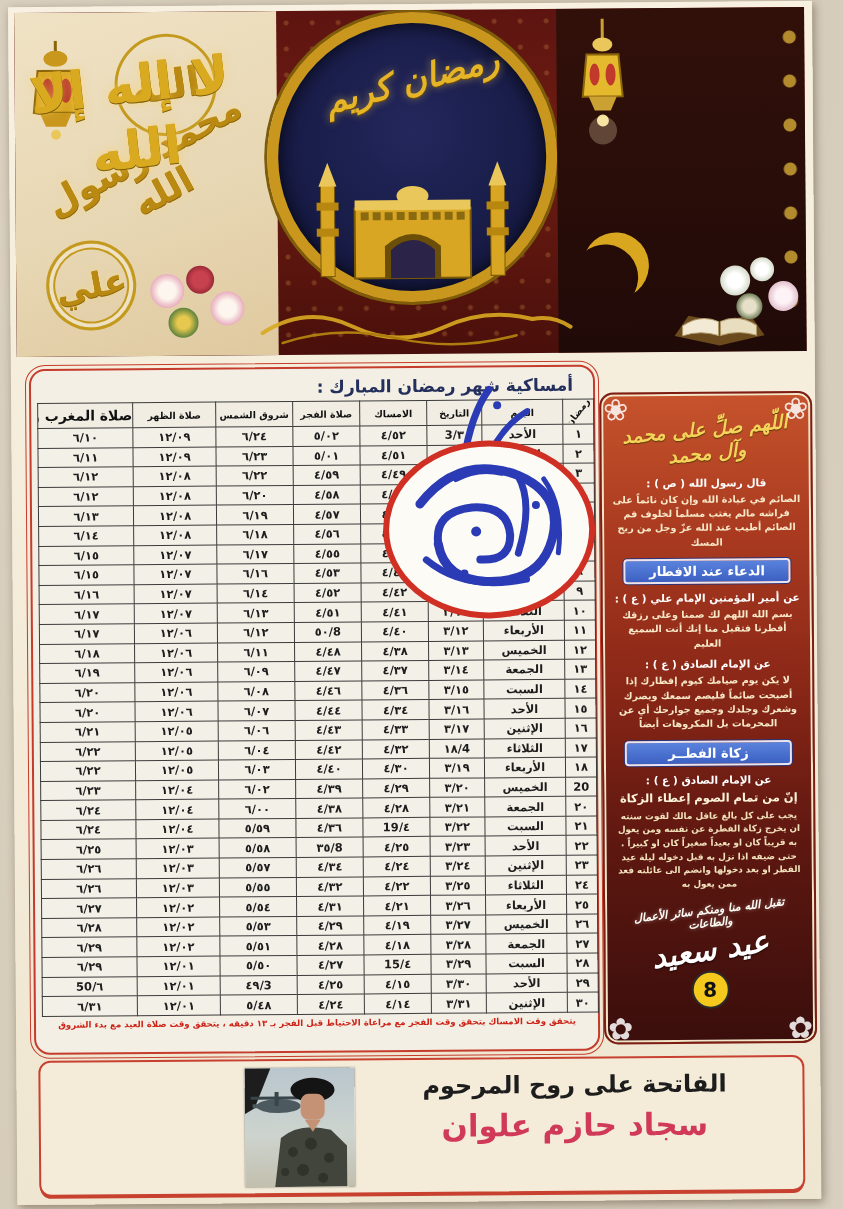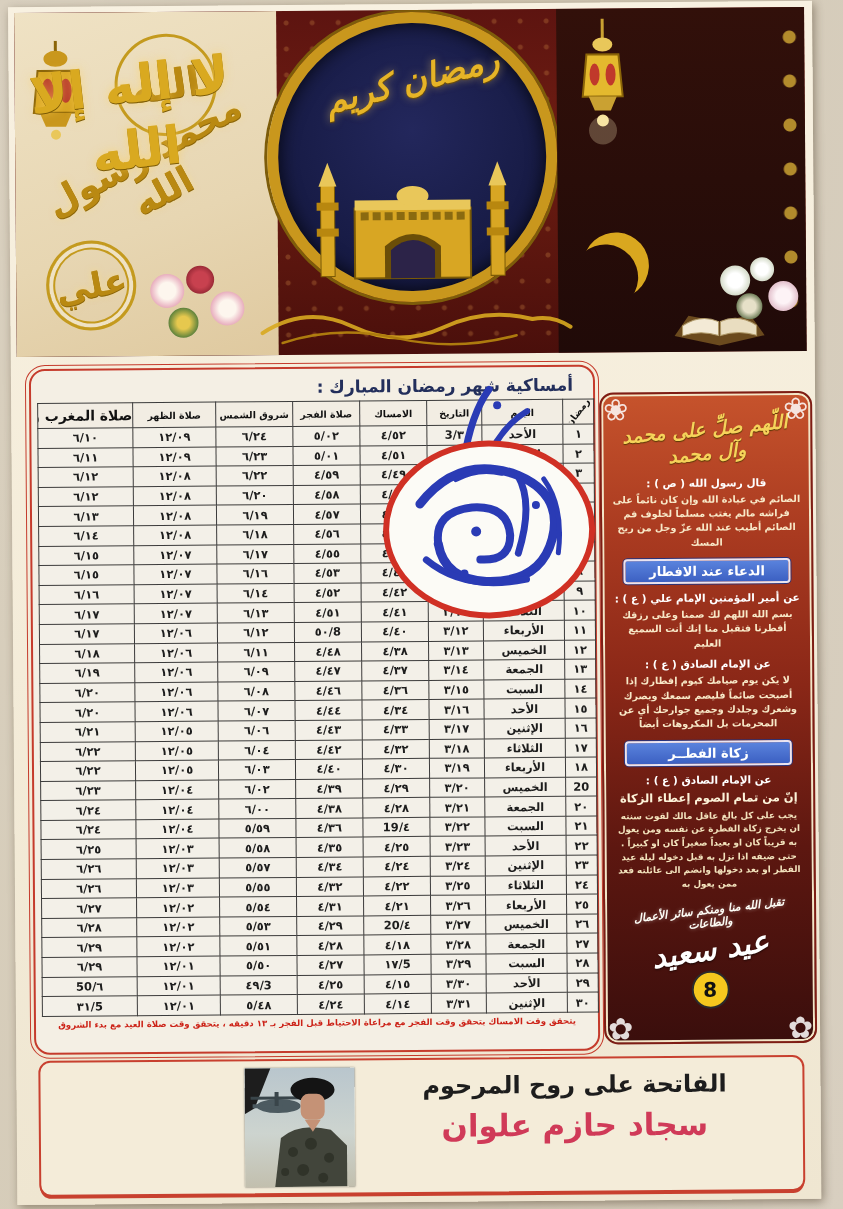--- a/index.html
+++ b/index.html
@@ -383,21 +383,21 @@
             <td>٣/١٧</td>
             <td>٤/٣٣</td>
             <td>٤/٤٣</td>
             <td>٦/٠٦</td>
             <td>١٢/٠٥</td>
             <td>٦/٢١</td>
           </tr>
           <tr>
             <td>١٧</td>
             <td class="day-cell">الثلاثاء</td>
-            <td>٣/١٨</td>
+            <td>4/١٨</td>
             <td>٤/٣٢</td>
             <td>٤/٤٢</td>
             <td>٦/٠٤</td>
             <td>١٢/٠٥</td>
             <td>٦/٢٢</td>
           </tr>
           <tr>
             <td>١٨</td>
             <td class="day-cell">الأربعاء</td>
             <td>٣/١٩</td>
@@ -435,21 +435,21 @@
             <td>٤/٣٦</td>
             <td>٥/٥٩</td>
             <td>١٢/٠٤</td>
             <td>٦/٢٤</td>
           </tr>
           <tr>
             <td>٢٢</td>
             <td class="day-cell">الأحد</td>
             <td>٣/٢٣</td>
             <td>٤/٢٥</td>
-            <td>٤/٣٥</td>
+            <td>8/٣٥</td>
             <td>٥/٥٨</td>
             <td>١٢/٠٣</td>
             <td>٦/٢٥</td>
           </tr>
           <tr>
             <td>٢٣</td>
             <td class="day-cell">الإثنين</td>
             <td>٣/٢٤</td>
             <td>٤/٢٤</td>
             <td>٤/٣٤</td>
@@ -474,41 +474,41 @@
             <td>٤/٢١</td>
             <td>٤/٣١</td>
             <td>٥/٥٤</td>
             <td>١٢/٠٢</td>
             <td>٦/٢٧</td>
           </tr>
           <tr>
             <td>٢٦</td>
             <td class="day-cell">الخميس</td>
             <td>٣/٢٧</td>
-            <td>٤/20</td>
+            <td>٤/١٩</td>
             <td>٤/٢٩</td>
             <td>٥/٥٣</td>
             <td>١٢/٠٢</td>
             <td>٦/٢٨</td>
           </tr>
           <tr>
             <td>٢٧</td>
             <td class="day-cell">الجمعة</td>
             <td>٣/٢٨</td>
             <td>٤/١٨</td>
             <td>٤/٢٨</td>
             <td>٥/٥١</td>
             <td>١٢/٠٢</td>
             <td>٦/٢٩</td>
           </tr>
           <tr>
             <td>٢٨</td>
             <td class="day-cell">السبت</td>
             <td>٣/٢٩</td>
-            <td>5/١٧</td>
+            <td>٤/15</td>
             <td>٤/٢٧</td>
             <td>٥/٥٠</td>
             <td>١٢/٠١</td>
             <td>٦/٢٩</td>
           </tr>
           <tr>
             <td>٢٩</td>
             <td class="day-cell">الأحد</td>
             <td>٣/٣٠</td>
             <td>٤/١٥</td>
@@ -518,21 +518,21 @@
             <td>٦/50</td>
           </tr>
           <tr>
             <td>٣٠</td>
             <td class="day-cell">الإثنين</td>
             <td>٣/٣١</td>
             <td>٤/١٤</td>
             <td>٤/٢٤</td>
             <td>٥/٤٨</td>
             <td>١٢/٠١</td>
-            <td>5/٣١</td>
+            <td>٦/٣١</td>
           </tr>
         </tbody>
     </table>
     <div class="table-footnote">يتحقق وقت الامساك بتحقق وقت الفجر مع مراعاة الاحتياط قبل الفجر بـ ١٣ دقيقه ، يتحقق وقت صلاة العيد مع بدء الشروق</div>
   </div>
 
   <svg class="stamp" viewBox="0 0 242 242">
     <path d="M96 78 Q104 30 122 6" fill="none" stroke="#2a3bb5" stroke-width="7" stroke-linecap="round"></path>
     <path d="M116 84 Q132 44 160 28" fill="none" stroke="#2a3bb5" stroke-width="6" stroke-linecap="round"></path>
     <circle cx="130" cy="22" r="4" fill="#2a3bb5"></circle>

